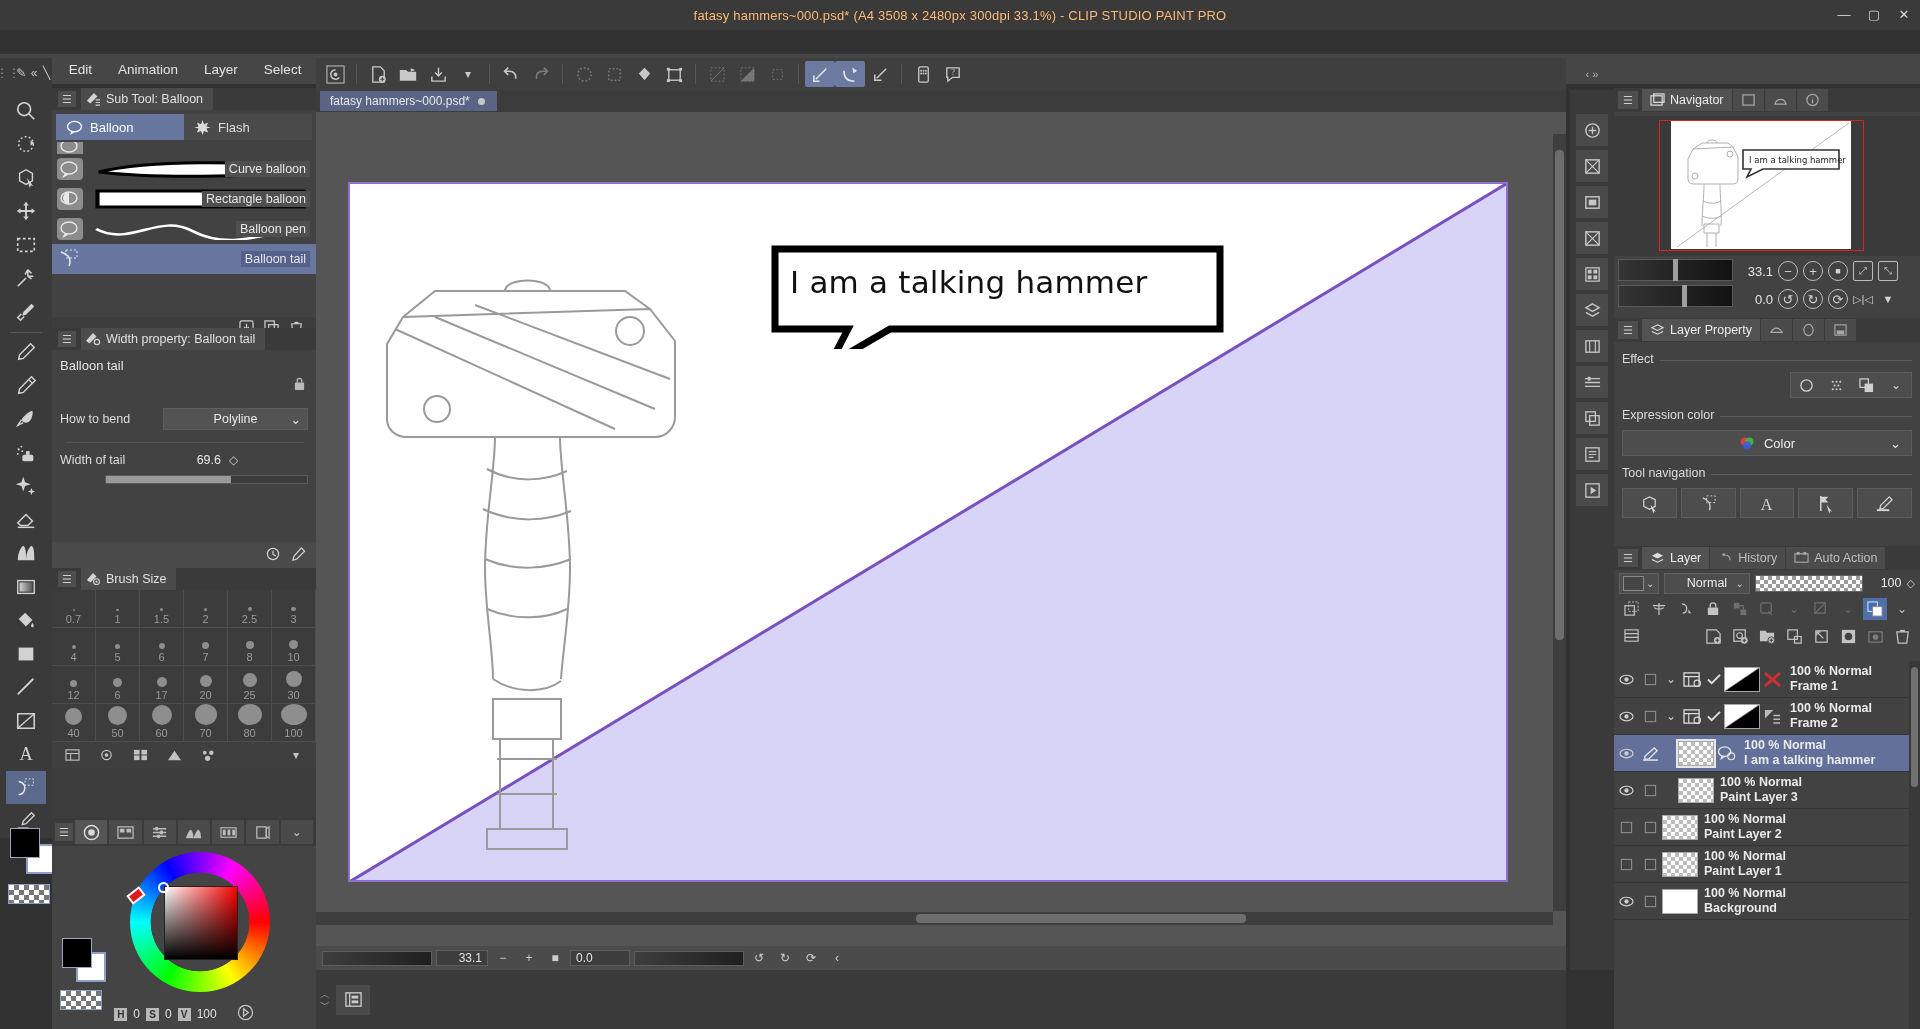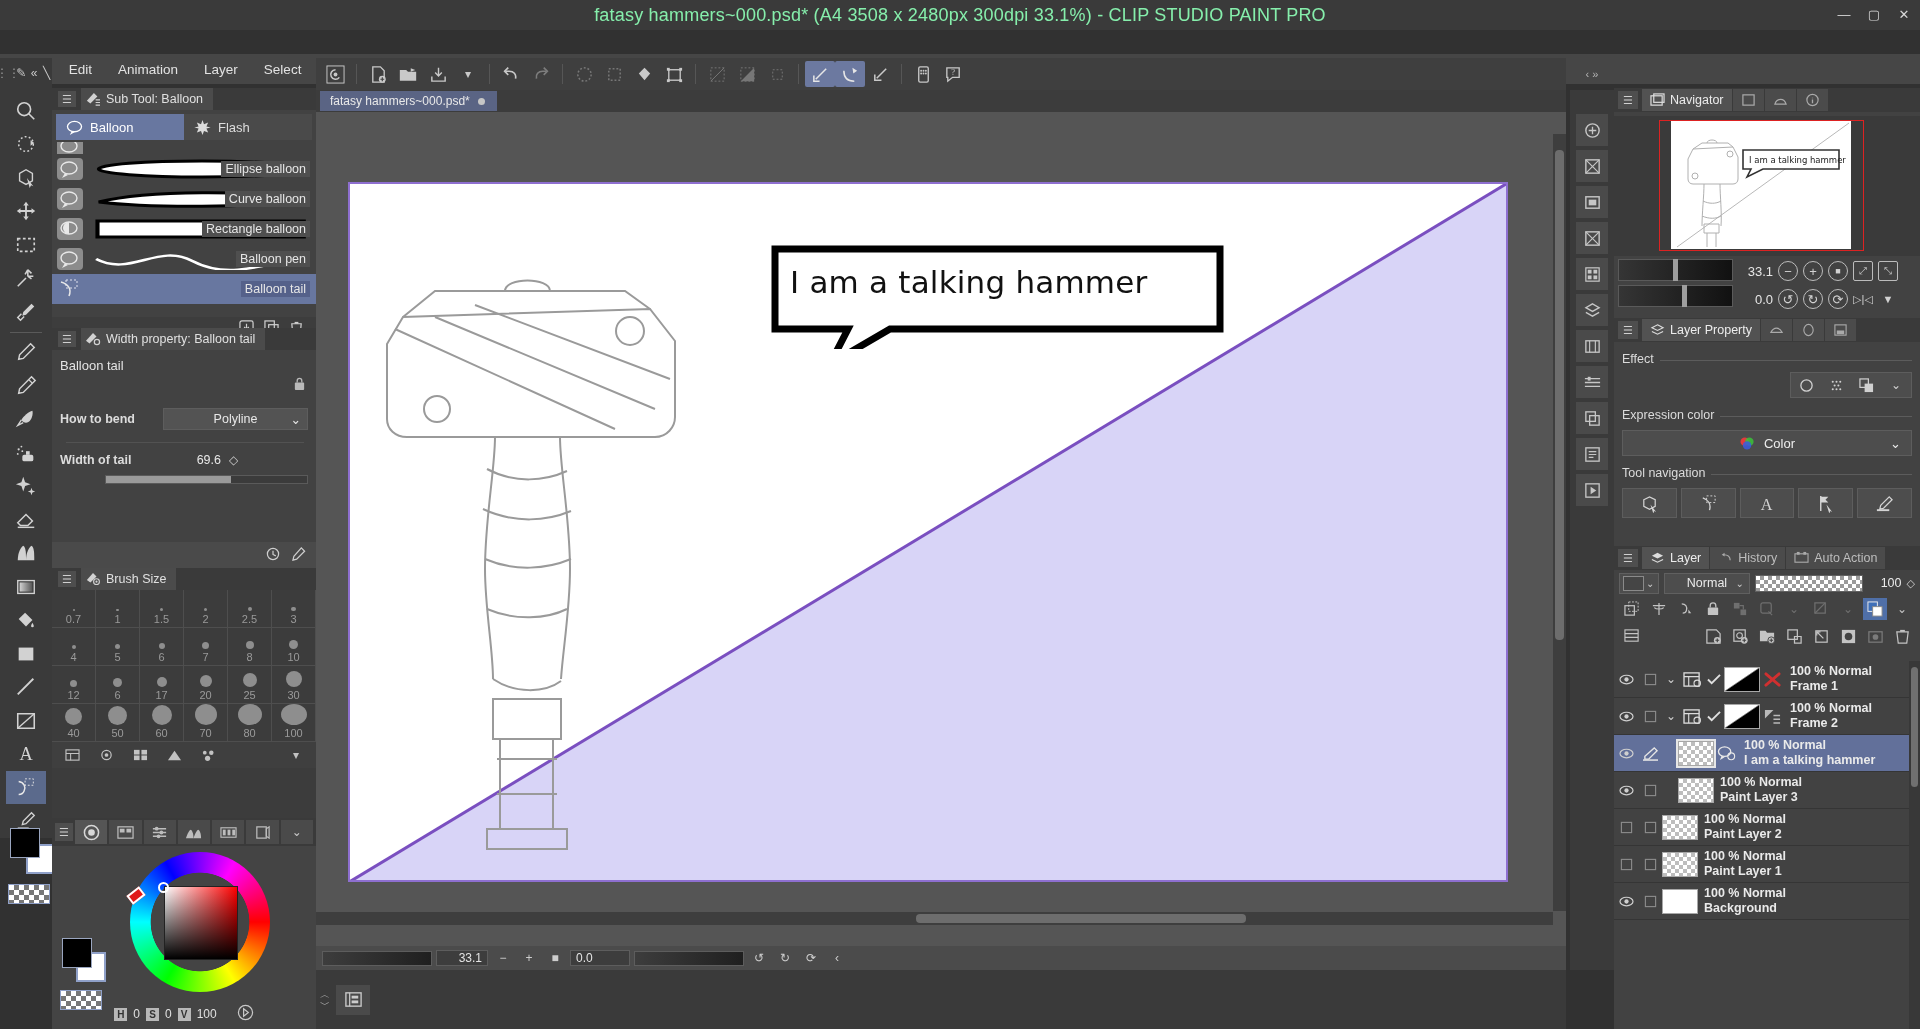--- a/index.html
+++ b/index.html
@@ -10,21 +10,21 @@
     font-size: 12px; color: #d6d6d6;
     overflow: hidden;
   }
   .app { position: relative; width: 1920px; height: 1029px; }
 
   
   .titlebar {
     position: absolute; left:0; top:0; width:1920px; height:30px;
     background:#3a3a3a; display:flex; align-items:center; justify-content:center;
   }
-  .titlebar .title { font-size: 18px; color:#86efac; letter-spacing:.2px; }
+  .titlebar .title { font-size: 13px; color:#fdba74; letter-spacing:.2px; }
   .winbtns { position:absolute; right:8px; top:0; height:30px; display:flex; align-items:center; gap:14px; }
   .winbtn { width:16px; height:16px; color:#d8d8d8; font-size:13px; line-height:16px; text-align:center; cursor:pointer; }
 
   
   .menubar {
     position:absolute; left:0; top:30px; width:1920px; height:30px;
     background:#464646; display:flex; align-items:center; padding-left:8px;margin-top:24px;
   }
   .menuitem { padding:3px 13px; font-size:13.5px; color:#e2e2e2; cursor:pointer; }
 
@@ -79,21 +79,21 @@
   .st-prev { flex:1; height:22px; position:relative; }
   .st-name { font-size:12.5px; color:#e6e6e6; background:#4f4f4f; padding:1px 4px; white-space:nowrap; position:absolute; right:6px; }
   .st-row.act .st-name { background:#55618a; }
   .st-foot { height:24px; background:#3d3d3d; display:flex; align-items:center; justify-content:flex-end; gap:10px; padding-right:12px; }
 
   
   .toolprop { position:absolute; left:52px; top:328px; width:264px; height:240px; background:#424242; }
   .tp-name { padding:8px 10px 0 8px; font-size:13px; color:#e3e3e3; }
   .tp-lockrow { display:flex; justify-content:flex-end; padding:4px 10px 0 0; }
   .tp-field { display:flex; align-items:center; margin:14px 8px 0 8px; gap:8px; }
-  .tp-label { width:95px; font-size:12.5px; color:#dcdcdc;font-weight:bold; }
+  .tp-label { width:95px; font-size:12.5px; color:#dcdcdc; }
   .tp-select { flex:1; height:22px; background:#535353; border:1px solid #5d5d5d; display:flex;
                align-items:center; justify-content:center; font-size:12.5px; color:#e8e8e8; position:relative; cursor:pointer;}
   .tp-select .chev { position:absolute; right:6px; }
   .tp-divider { height:1px; background:#525252; margin:12px 12px 0 14px; }
   .tp-slider-row { display:flex; align-items:center; margin:8px 8px 0 8px; }
   .tp-slider { flex:1; margin-left:45px; height:9px; background:#3b3b3b; border:1px solid #5a5a5a; position:relative; }
   .tp-slider i { position:absolute; left:0; top:0; bottom:0; width:62%; background:#9a9a9a; display:block; }
   .tp-val { width:58px; text-align:right; font-size:12.5px; color:#e8e8e8; }
   .tp-foot { position:absolute; bottom:0; left:0; right:0; height:26px; background:#4a4a4a;
              display:flex; align-items:center; justify-content:flex-end; gap:12px; padding-right:10px;}
@@ -590,35 +590,20 @@
       <div class="st-row">
         <div class="st-ico">
           <svg width="26" height="22" viewBox="0 0 26 22">
               <rect width="26" height="22" rx="4" fill="#8c8c8c"></rect>
               <ellipse cx="12" cy="10" rx="8" ry="6" fill="none" stroke="#e8e8e8" stroke-width="1.4"></ellipse>
               <path d="M8 15l-3 5 6-3z" fill="#e8e8e8"></path>
             </svg>
           </div>
         <div class="st-prev">
           <svg width="100%" height="22" viewBox="0 0 160 22" preserveAspectRatio="none">
-              <ellipse cx="80" cy="11" rx="75" ry="8" fill="#fff" stroke="#000" stroke-width="3"></ellipse>
-            </svg>
-        </div>
-        <div class="st-name">Ellipse balloon</div>
-      </div>
-      <div class="st-row">
-        <div class="st-ico">
-          <svg width="26" height="22" viewBox="0 0 26 22">
-              <rect width="26" height="22" rx="4" fill="#8c8c8c"></rect>
-              <ellipse cx="12" cy="10" rx="8" ry="6" fill="none" stroke="#e8e8e8" stroke-width="1.4"></ellipse>
-              <path d="M8 15l-3 5 6-3z" fill="#e8e8e8"></path>
-            </svg>
-          </div>
-        <div class="st-prev">
-          <svg width="100%" height="22" viewBox="0 0 160 22" preserveAspectRatio="none">
               <path d="M5 14C40 2 120 2 155 12 120 20 40 20 5 14z" fill="#fff" stroke="#000" stroke-width="3"></path>
             </svg>
         </div>
         <div class="st-name">Curve balloon</div>
       </div>
       <div class="st-row">
         <div class="st-ico">
           <svg width="26" height="22" viewBox="0 0 26 22">
               <rect width="26" height="22" rx="4" fill="#8c8c8c"></rect>
               <ellipse cx="12" cy="10" rx="8" ry="6" fill="none" stroke="#e8e8e8" stroke-width="1.4"></ellipse>

